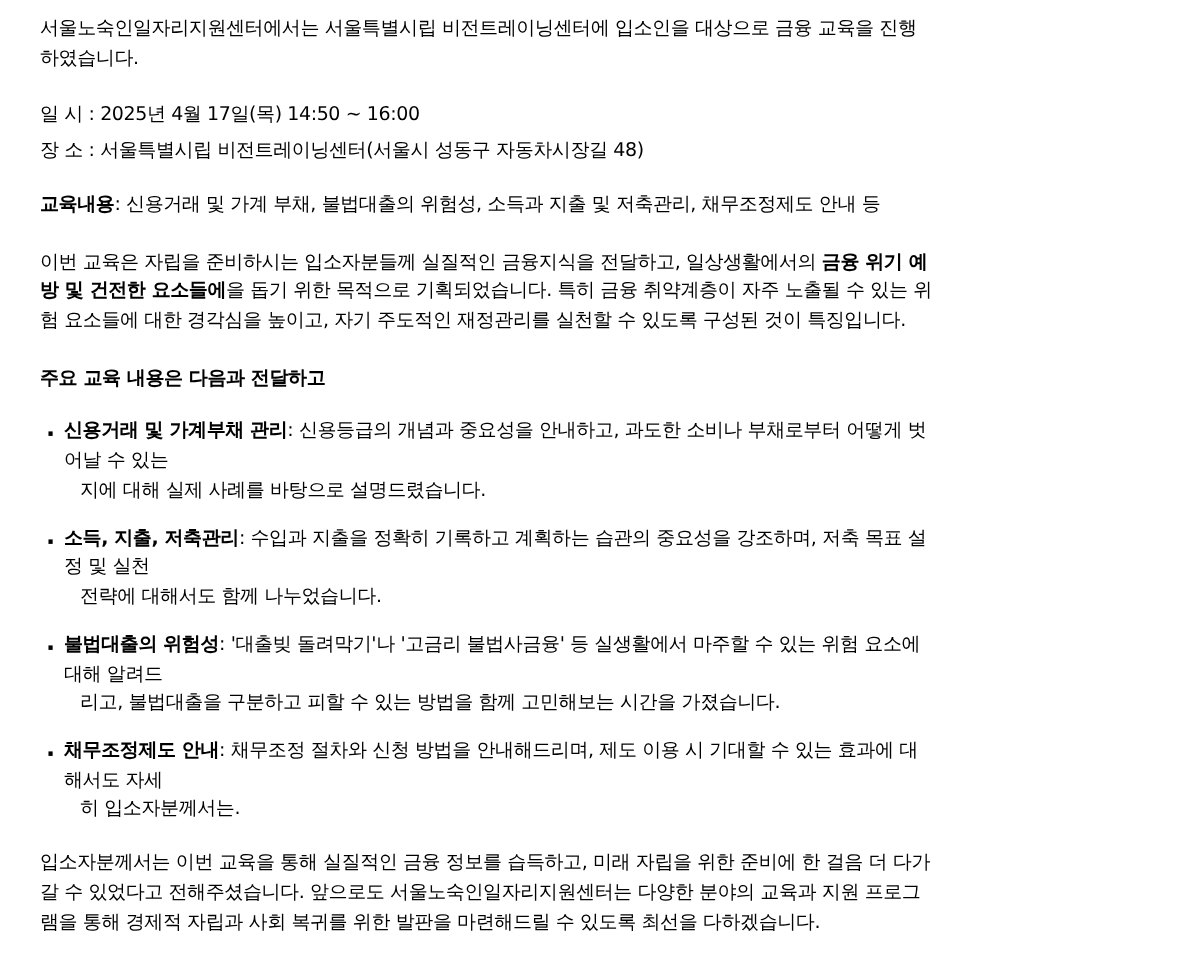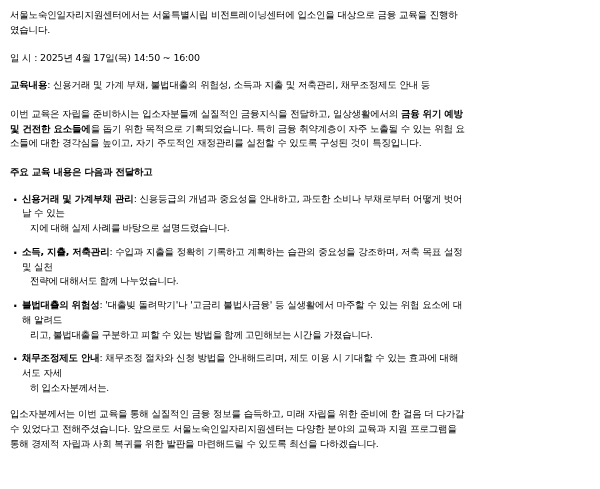--- a/index.html
+++ b/index.html
@@ -10,21 +10,21 @@
   body {
     width: 600px;
     height: 489px;
     overflow: hidden;
     font-family: "DejaVu Sans", "Liberation Sans", sans-serif;
     color: #000000;
     font-size: 9.5px;
     line-height: 1.55;
   }
   .page {
-    padding: 8px 10px 0 10px;
+    padding: 8px 10px 0 20px;
     box-sizing: border-box;
     width: 476px;
   }
   p {
     margin: 0;
   }
   .intro {
     margin-bottom: 14px;
     letter-spacing: -0.2px;
   }
@@ -76,37 +76,40 @@
     top: -1px;
     font-weight: bold;
     font-size: 12px;
   }
   ul.bullets li .head {
     font-weight: bold;
   }
   .indent {
     display: block;
     padding-left: 8px;
-    font-family: Liberation Serif, serif;
   }
   .closing {
     letter-spacing: -0.2px;
   }
 </style>
 </head>
 <body>
 
 <div class="page">
 
   <p class="intro">서울노숙인일자리지원센터에서는 서울특별시립 비전트레이닝센터에 입소인을 대상으로 금융 교육을 진행하였습니다.</p>
 
   <div class="info-block">
     <div class="info-line">
       <span class="info-label">일     시</span>
       <span>: 2025년 4월 17일(목) 14:50 ~ 16:00</span>
+    </div>
+    <div class="info-line">
+      <span class="info-label">장     소</span>
+      <span>: 서울특별시립 비전트레이닝센터(서울시 성동구 자동차시장길 48)</span>
     </div>
   </div>
 
   <div class="content-line">
     <span>교육내용</span><span class="normal">: 신용거래 및 가계 부채, 불법대출의 위험성, 소득과 지출 및 저축관리, 채무조정제도 안내 등</span>
   </div>
 
   <p class="para" style="margin-top:14px;">
     <span>이번 교육은 자립을 준비하시는 입소자분들께 실질적인 금융지식을 전달하고, 일상생활에서의 </span><span class="bold">금융 위기 예방 및 건전한 요소들에</span><span>을 돕기 위한 목적으로 기획되었습니다. 특히 금융 취약계층이 자주 노출될 수 있는 위험 요소들에 대한 경각심을 높이고, 자기 주도적인 재정관리를 실천할 수 있도록 구성된 것이 특징입니다.</span>
   </p>

